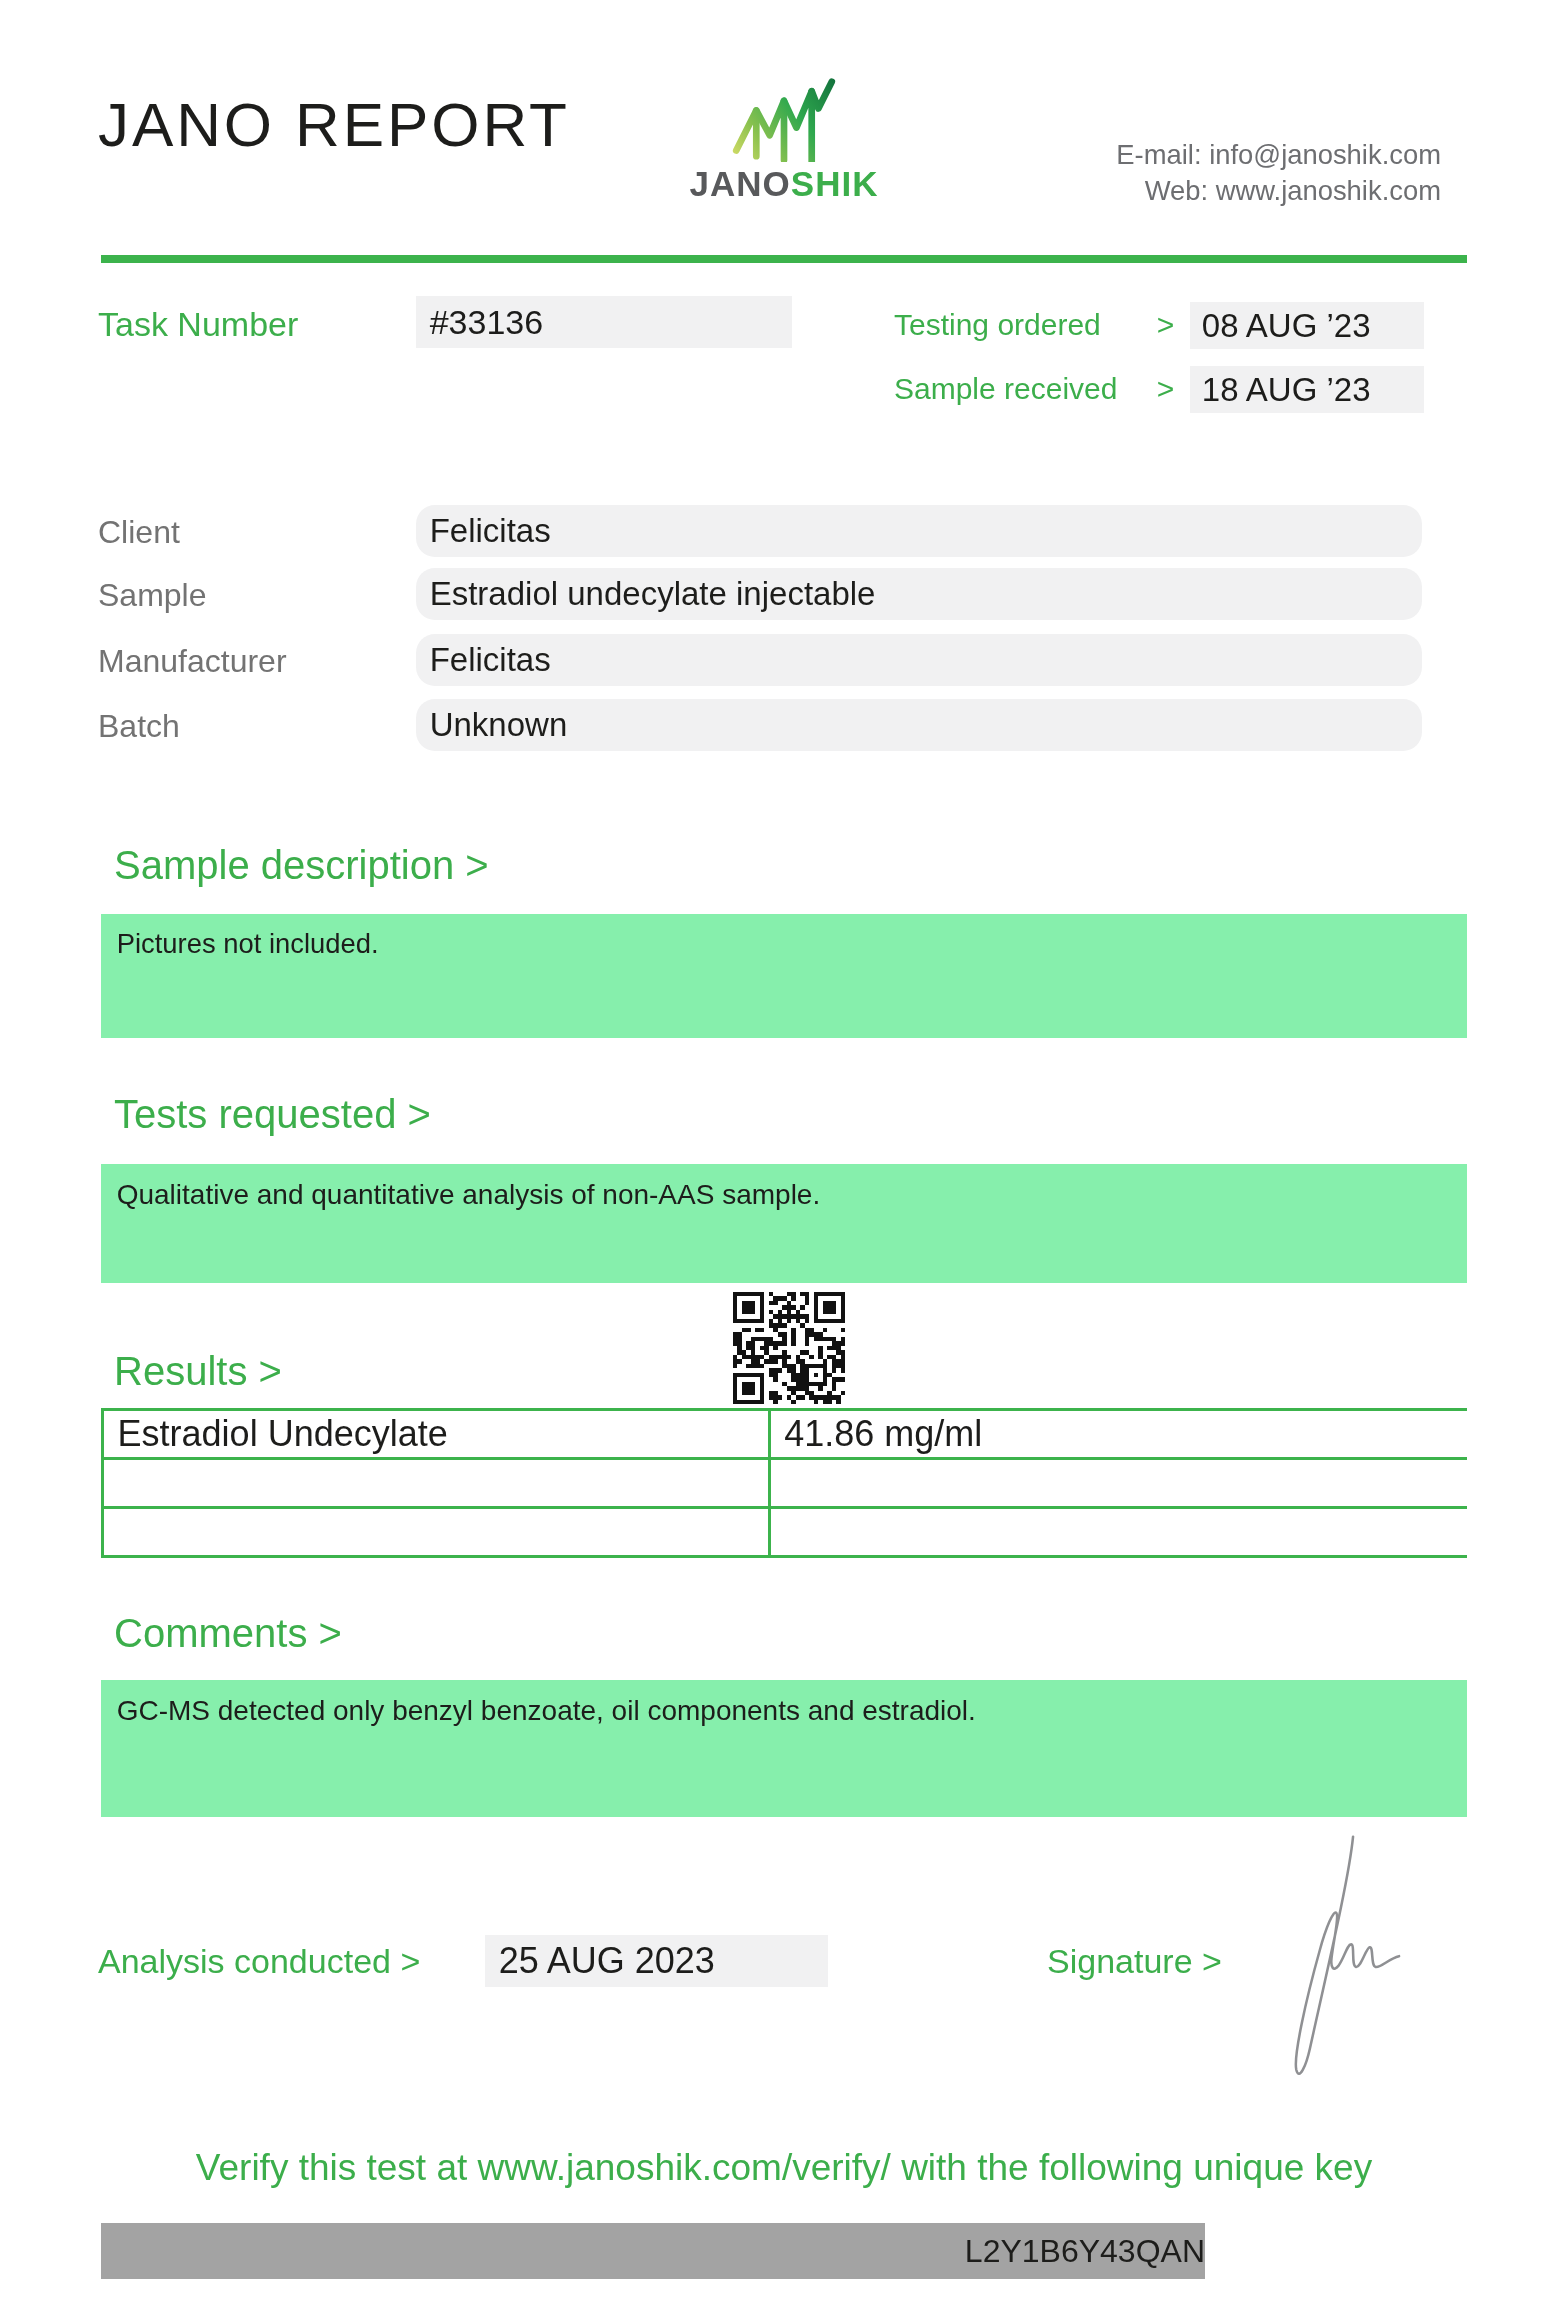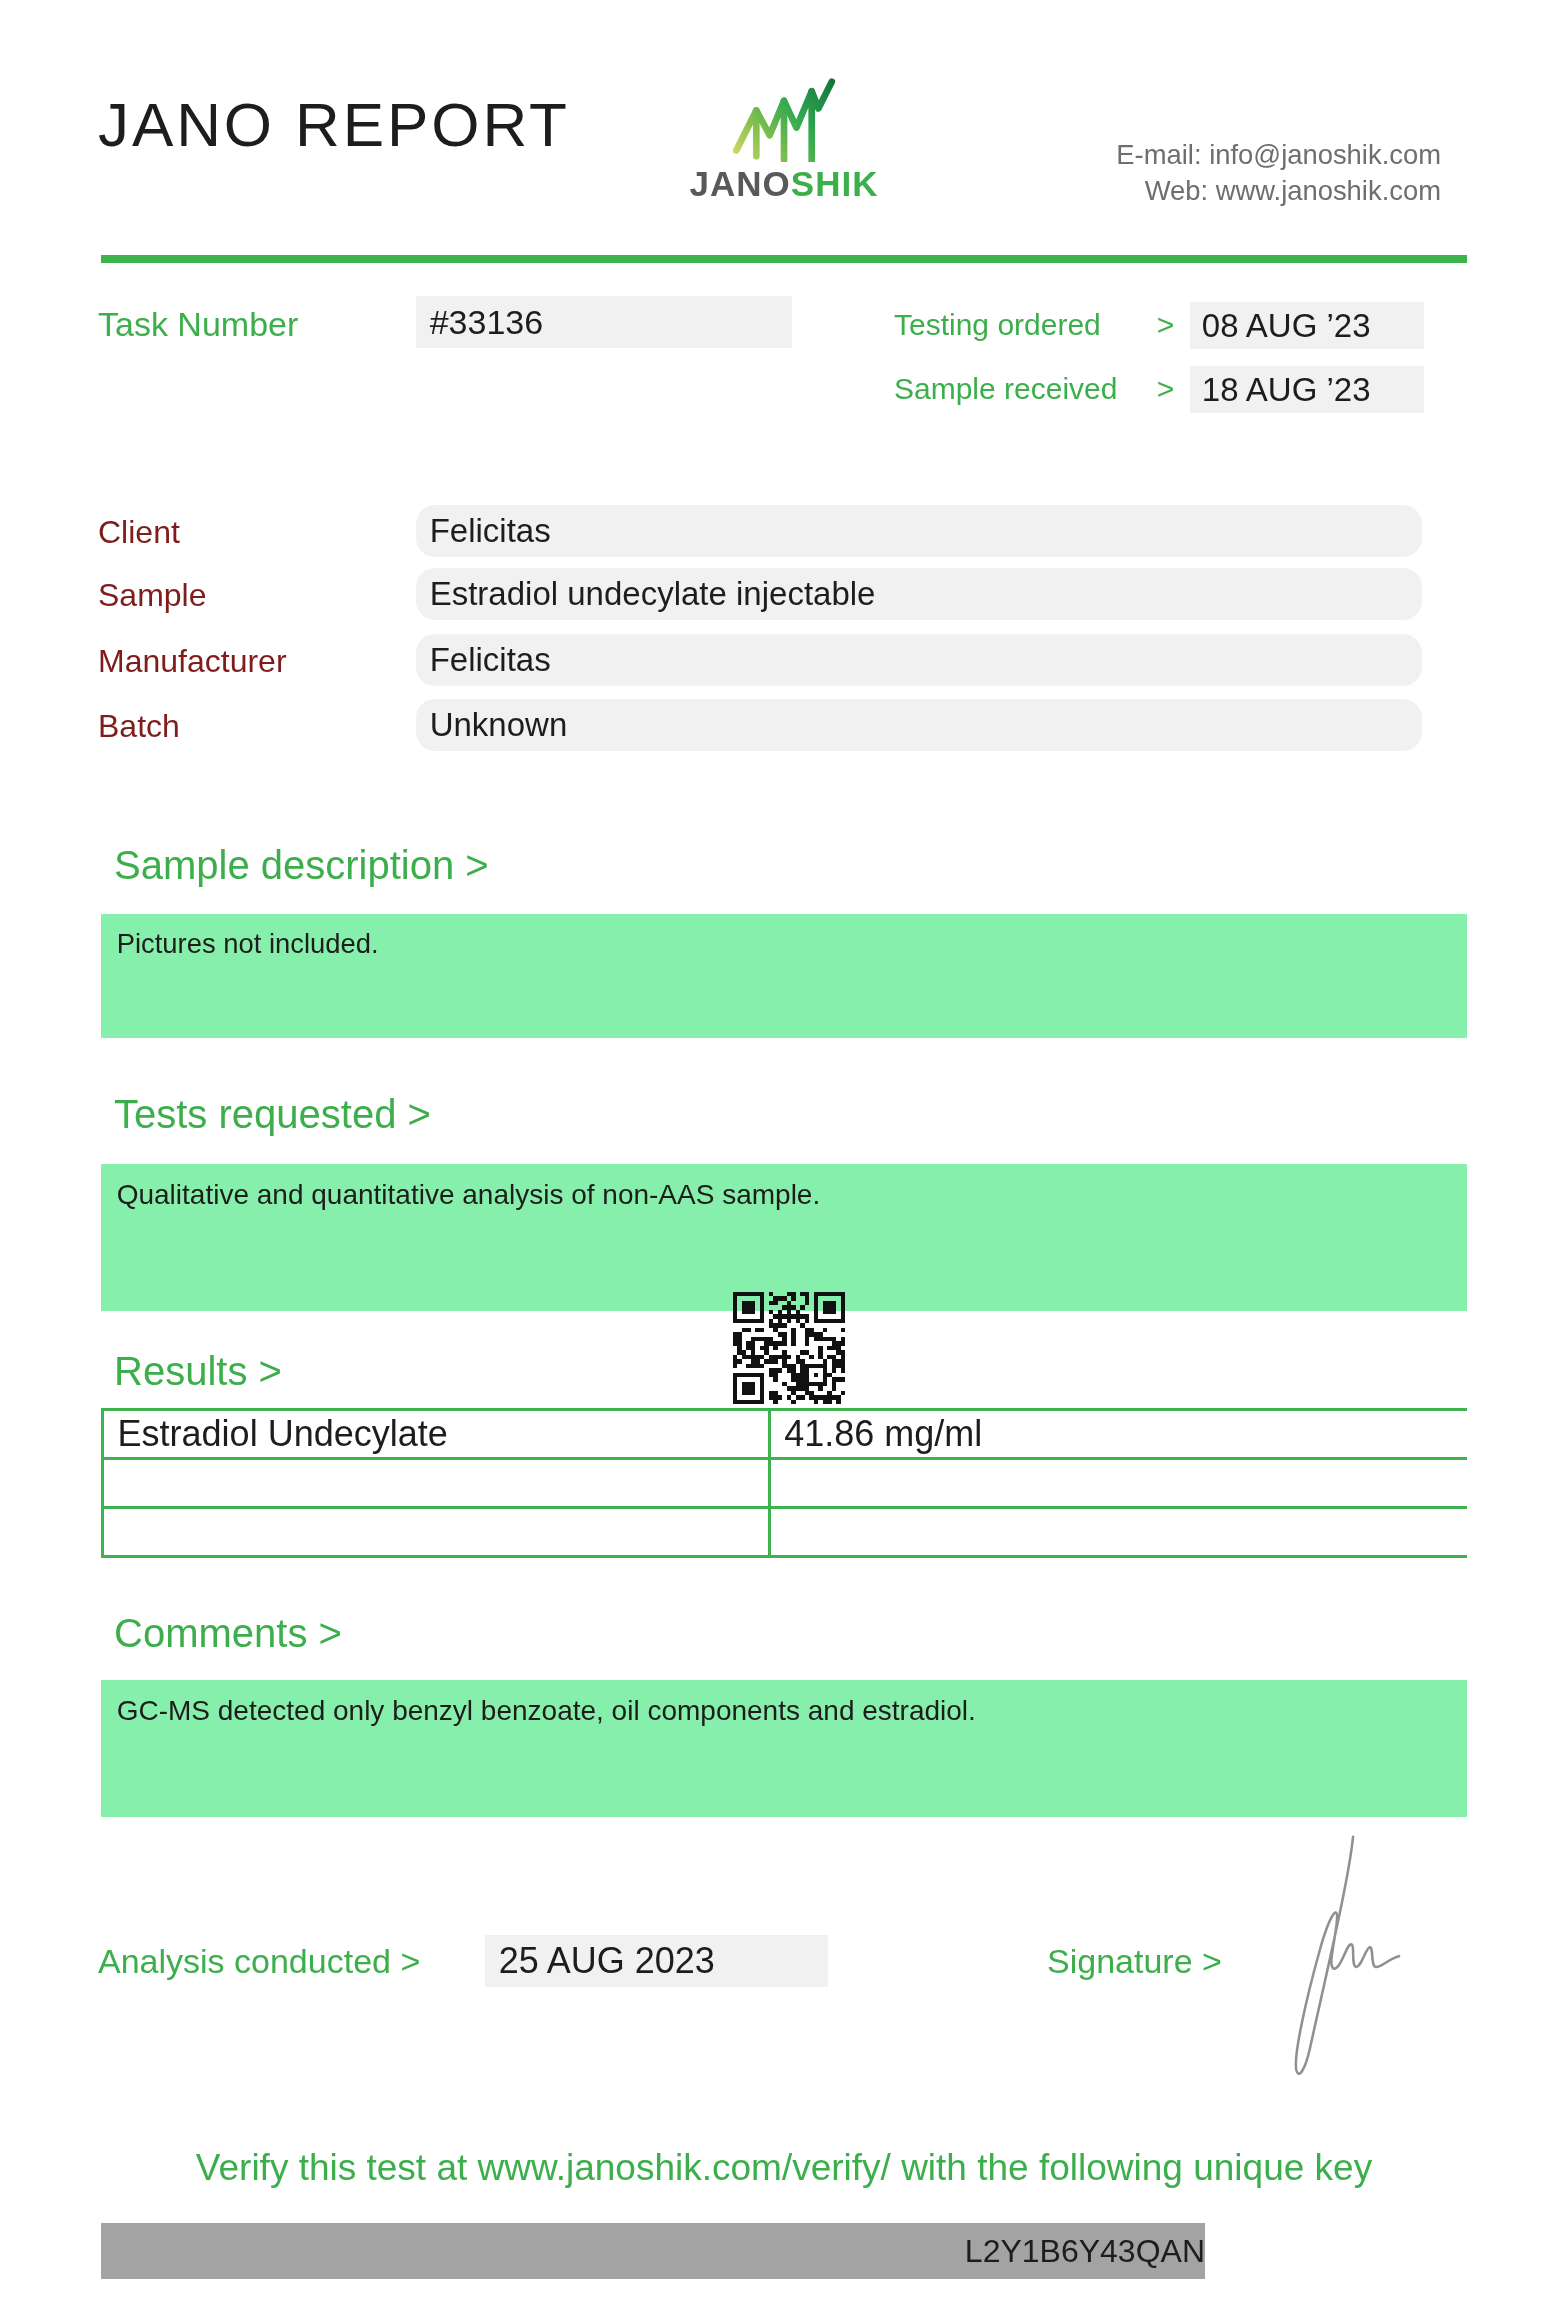--- a/index.html
+++ b/index.html
@@ -16,21 +16,21 @@
   .contact{right:127px;top:137px;text-align:right;font-size:27.4px;line-height:36px;color:#6d6e71;}
   .rule{left:101px;top:255px;width:1366px;height:7.8px;background:#3cb34c;}
   .field-label{font-size:34px;color:#3cae4b;line-height:1.1;}
   .vbox{background:#f1f1f2;line-height:52px;height:52px;font-size:33px;padding-left:13.7px;box-sizing:border-box;white-space:nowrap;overflow:hidden;}
   .task-label{left:98px;top:306px;}
   .task-box{left:416px;top:296px;width:376px;font-size:34px;}
   .date-row{left:894px;width:530px;height:52px;display:flex;align-items:center;}
   .date-row .dlabel{font-size:30px;color:#3cae4b;flex:1;}
   .date-row .darrow{font-size:30px;color:#3cae4b;margin-right:15.7px;}
   .date-row .dval{width:234px;background:#f1f1f2;height:47px;line-height:47px;font-size:33px;padding-left:11.8px;box-sizing:border-box;}
-  .info-label{left:98px;font-size:32px;color:#7f1d1d;}
+  .info-label{left:98px;font-size:32px;color:#737373;}
   .info-box{left:416px;width:1006px;border-radius:19px;}
   .sec-head{left:114px;font-size:40px;color:#3cae4b;line-height:1.1;}
   .sec-box{left:101px;width:1366px;background:#86efac;box-sizing:border-box;padding:11.8px 15.7px;font-size:27.4px;line-height:1.35;}
   .qr{left:733px;top:1292px;width:112px;height:112px;}
   .rtable{left:101px;top:1408px;width:1366px;background:#3cb34c;padding:2.9px;box-sizing:border-box;
           display:grid;grid-template-columns:48.8% 51.2%;grid-auto-rows:46px;gap:2.9px;}
   .rcell{background:#ffffff;font-size:36px;line-height:46px;padding-left:13.7px;white-space:nowrap;overflow:hidden;}
   .analysis-label{left:98px;top:1943px;}
   .analysis-box{left:485px;top:1935px;width:343px;font-size:36px;}
   .sig-label{left:1047px;top:1943px;}
@@ -97,21 +97,21 @@
 
   <div class="abs info-label" style="top:708px;">Batch</div>
   <div class="abs vbox info-box" style="top:699px;">Unknown</div>
 
   <div class="abs sec-head" style="top:843px;">Sample description &gt;</div>
   <div class="abs sec-box" style="top:914px;height:124px;">
     <span>Pictures not included.</span>
   </div>
 
   <div class="abs sec-head" style="top:1092px;">Tests requested &gt;</div>
-  <div class="abs sec-box" style="top:1164px;height:147px;font-size:28px;">
+  <div class="abs sec-box" style="top:1164px;height:119px;font-size:28px;">
     <span>Qualitative and quantitative analysis of non-AAS sample.</span>
   </div>
 
   <div class="abs sec-head" style="top:1349px;">Results &gt;</div>
 
   <svg id="qr" class="abs qr" viewBox="0 0 25 25" shape-rendering="crispEdges">
       <rect x="0" y="0" width="1" height="1" fill="#111"></rect>
       <rect x="1" y="0" width="1" height="1" fill="#111"></rect>
       <rect x="2" y="0" width="1" height="1" fill="#111"></rect>
       <rect x="3" y="0" width="1" height="1" fill="#111"></rect>

